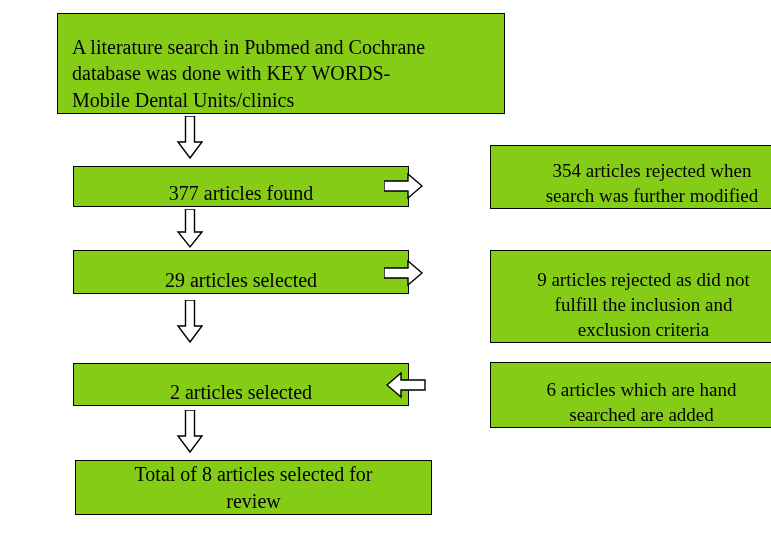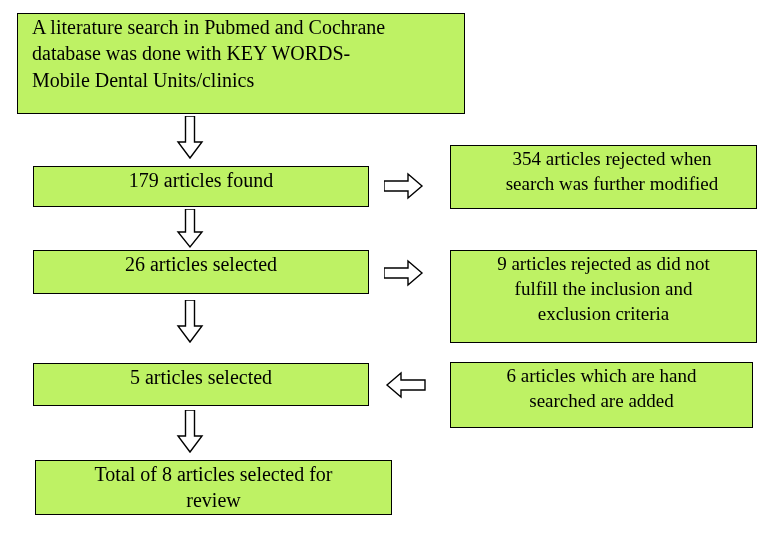--- a/index.html
+++ b/index.html
@@ -13,24 +13,25 @@
     height: 542px;
     background: #ffffff;
     font-family: "Liberation Serif", "DejaVu Serif", serif;
     color: #000000;
     overflow: hidden;
   }
   .box {
     position: absolute;
     box-sizing: border-box;
     border: 1.5px solid #000000;
-    background: #bef264;
+    background: #84cc16;
     display: flex;
-    align-items: flex-start;
+    align-items: flex-end;
     line-height: 1.32;
+    margin-left: 40px;
   }
   .box .txt {
     display: block;
     width: 100%;
     white-space: pre-line;
   }
   .box.center .txt { text-align: center; }
   .box.left  .txt { text-align: left; padding-left: 14px; }
 
   .f20 { font-size: 20px; }
@@ -46,29 +47,29 @@
 
 <div id="canvas">
 
   <div class="box left f20" style="left:17px; top:13px; width:448px; height:101px;">
     <span class="txt">A literature search in Pubmed and Cochrane
 database was done with KEY WORDS-
 Mobile Dental Units/clinics</span>
   </div>
 
   <div class="box center f20" style="left:33px; top:166px; width:336px; height:41px;">
-    <span class="txt">179 articles found</span>
+    <span class="txt">377 articles found</span>
   </div>
 
   <div class="box center f20" style="left:33px; top:250px; width:336px; height:44px;">
-    <span class="txt">26 articles selected</span>
+    <span class="txt">29 articles selected</span>
   </div>
 
   <div class="box center f20" style="left:33px; top:363px; width:336px; height:43px;">
-    <span class="txt">5 articles selected</span>
+    <span class="txt">2 articles selected</span>
   </div>
 
   <div class="box center f20" style="left:35px; top:460px; width:357px; height:55px;">
     <span class="txt">Total of 8 articles selected for
 review</span>
   </div>
 
   <div class="box center f19" style="left:450px; top:145px; width:307px; height:64px;padding-left:17px;">
     <span class="txt">354 articles rejected when
 search was further modified</span>

